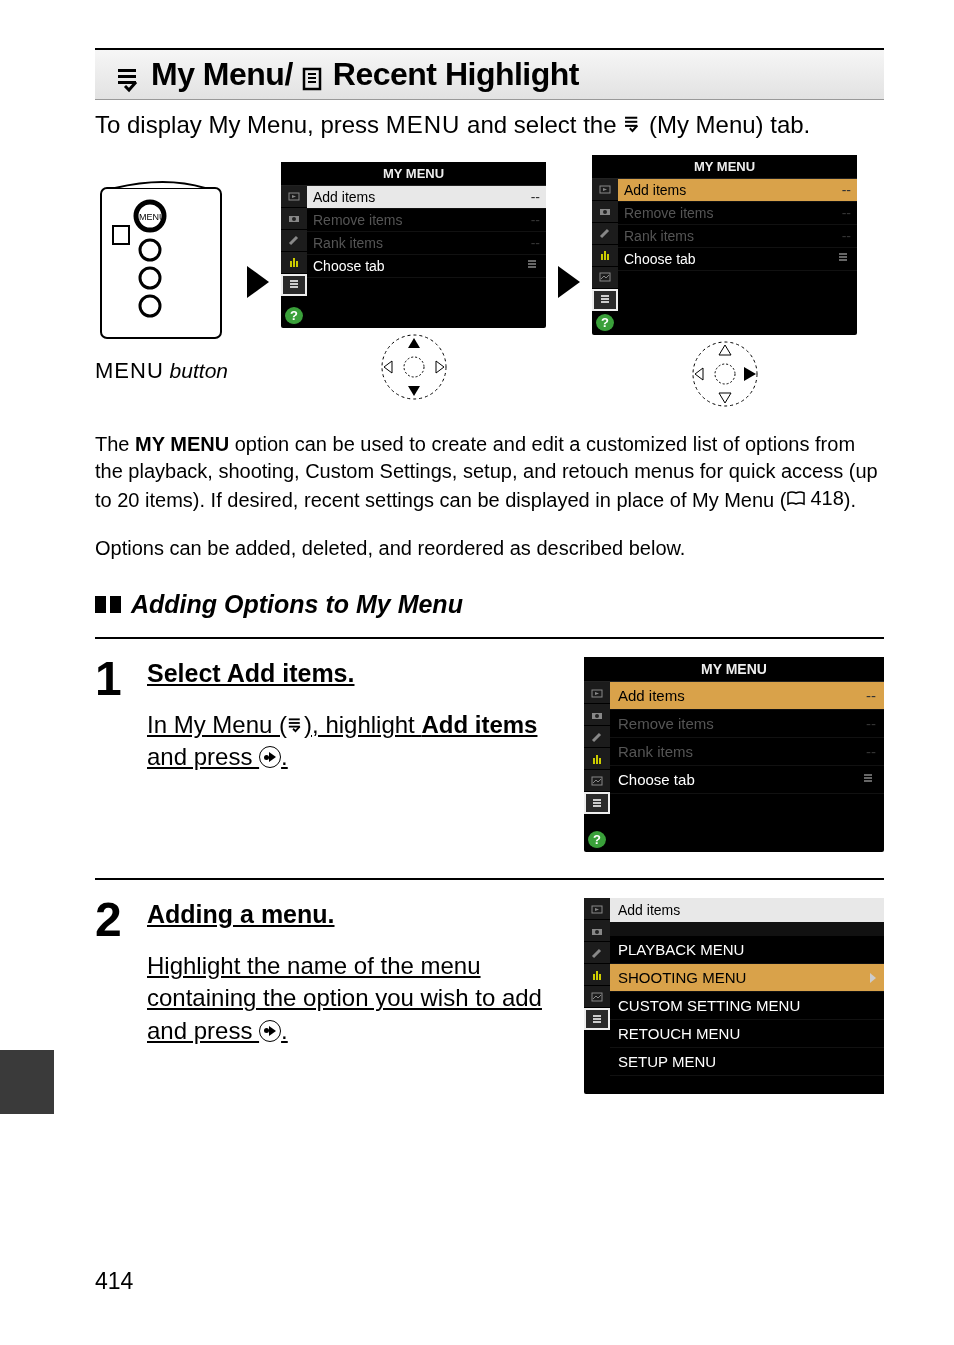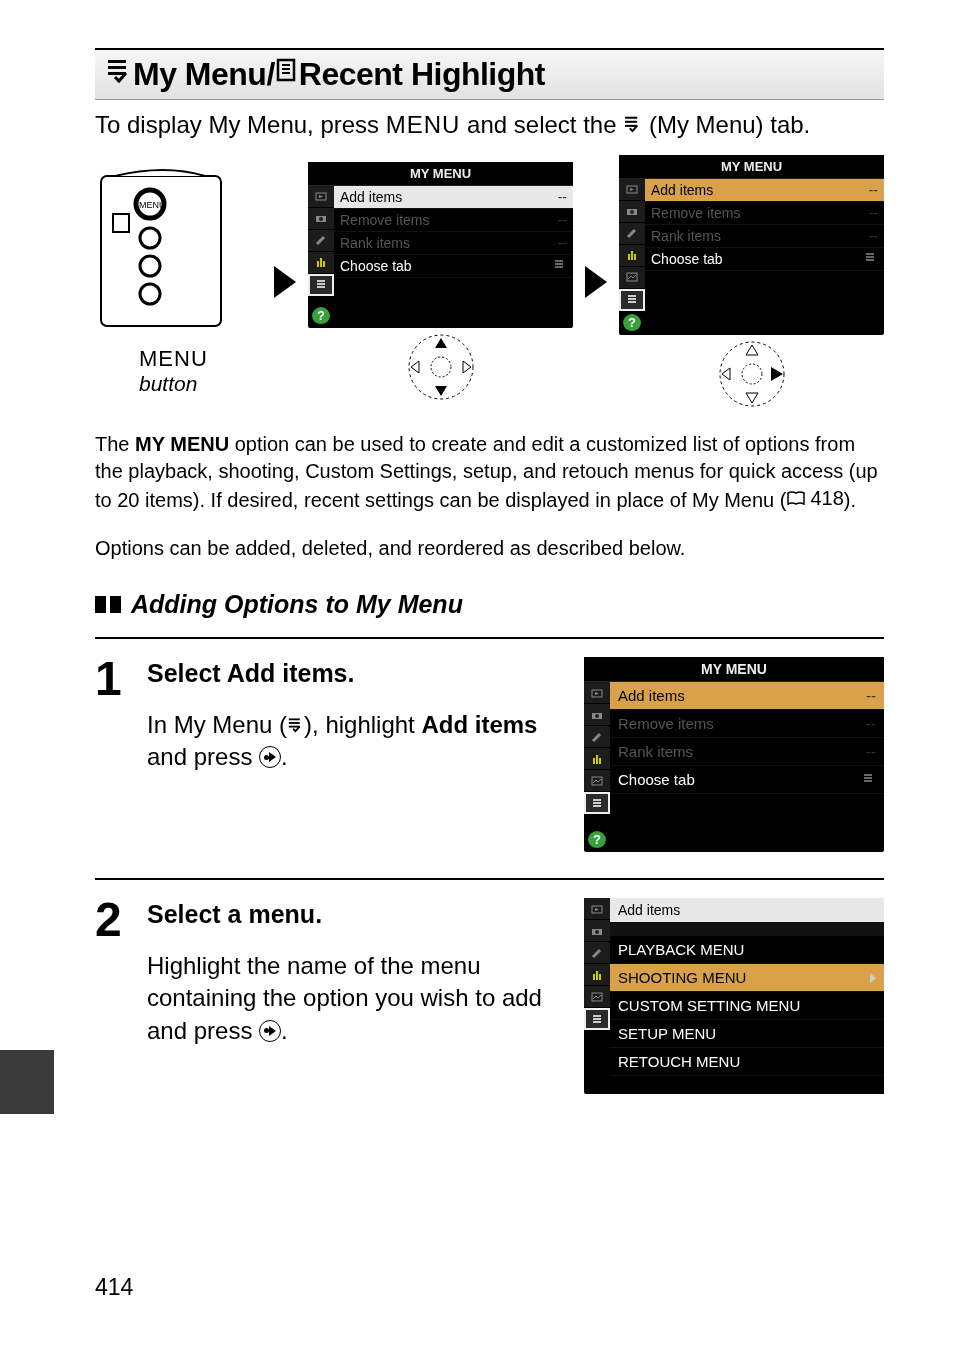--- a/index.html
+++ b/index.html
@@ -1,47 +1,47 @@
 <!DOCTYPE html>
 <html><head>
 <meta charset="utf-8">
 <style>
   * { box-sizing: border-box; margin: 0; padding: 0; }
   html, body { width: 954px; background: #fff; font-family: "Helvetica Neue", Arial, sans-serif; color: #000; }
   .page { padding: 48px 70px 40px 95px; position: relative; min-height: 1345px; }
   .page-side-tab { position: absolute; left: 0; top: 1050px; width: 54px; height: 64px; background: #3a3a3a; }
-  .title-bar { background: linear-gradient(#f6f6f6,#e2e2e2); border-top: 2px solid #000; border-bottom: 1px solid #999; padding: 6px 10px; display: flex; align-items: flex-start; }
+  .title-bar { background: linear-gradient(#f6f6f6,#e2e2e2); border-top: 2px solid #000; border-bottom: 1px solid #999; padding: 6px 20px; display: flex; align-items: flex-end; gap: 8px; }
   .title-bar .t-text { font-weight: 900; font-size: 32px; letter-spacing: -0.5px; }
   .mymenu-glyph, .recent-glyph { display: inline-block; }
   .mymenu-glyph svg, .recent-glyph svg { display: block; }
   .intro { font-size: 24px; line-height: 1.45; margin-top: 8px; }
   .menu-word { font-family: Arial, sans-serif; font-weight: 400; letter-spacing: 1px; font-stretch: condensed; }
   .para { font-size: 20px; line-height: 1.35; margin-top: 22px; }
   .para b { font-weight: 700; }
   .subhead { font-weight: 700; font-style: italic; font-size: 25px; margin-top: 28px; display:flex; align-items:center; gap:10px; }
   .sqblocks { display:inline-flex; gap:4px; }
   .sqblocks span { width: 11px; height: 17px; background:#000; display:inline-block; }
   .steps { margin-top: 18px; }
   .step { border-top: 2px solid #000; padding: 18px 0 26px 0; display: flex; align-items: flex-start; gap: 12px; }
   .step:last-child { padding-bottom: 8px; }
   .step-num { font-weight: 800; font-size: 48px; line-height: 0.9; width: 40px; }
   .step-body { flex: 1; display: flex; gap: 18px; align-items: flex-start; }
-  .step-text { flex: 1; font-size: 24px; line-height: 1.35; }
+  .step-text { flex: 1; font-size: 24px; line-height: 1.35; text-decoration: underline; }
   .step-text .st-title { font-weight: 700; font-size: 25px; }
   .step-text .st-desc { margin-top: 18px; }
   .step-shot { width: 300px; flex-shrink: 0; }
   .circ-icon { display:inline-block; width:22px; height:22px; border:1.7px solid #000; border-radius:50%; position:relative; vertical-align:-3px; }
   .circ-icon::after { content:""; position:absolute; width:0; height:0; top:5px; left:9px; border-top:5px solid transparent; border-bottom:5px solid transparent; border-left:7px solid #000; }
   .circ-icon.dot::before { content:""; position:absolute; width:5px; height:5px; background:#000; border-radius:50%; top:7.5px; left:4px; }
   .page-ref { display:inline-flex; align-items:center; gap:4px; }
   .page-ref svg { vertical-align:-3px; }
   .figrow { display:flex; align-items:center; gap:12px; margin-top:12px; }
   .arrow-big { width:0; height:0; border-top:16px solid transparent; border-bottom:16px solid transparent; border-left:22px solid #000; }
   .cam { width:140px; }
-  .cam-cap { font-style: italic; font-size: 21px; margin-top: 4px; margin-left: 44px; }
+  .cam-cap { font-style: italic; font-size: 21px; margin-top: 4px; }
   .cam-cap .menu-word { font-style: normal; font-size:22px; }
   .shot { background:#000; color:#fff; border-radius:2px; width:265px; font-size:14px; }
   .shot .hdr { background:#000; color:#eee; text-align:center; padding:4px 0; font-weight:600; font-size:13px; border-bottom:1px solid #222; }
   .shot-body { display:flex; }
   .tabs { width:26px; display:flex; flex-direction:column; }
   .tab { height:22px; display:flex; align-items:center; justify-content:center; background:#1c1c1c; border-bottom:1px solid #000; }
   .tab.sel { background:#2a2a2a; outline:2px solid #eee; outline-offset:-2px; }
   .tab.help { background:#3aa03a; border-radius:50%; width:18px; height:18px; margin:3px auto; color:#fff; font-weight:700; font-size:13px; }
   .rows { flex:1; }
   .row { padding:3px 6px; display:flex; justify-content:space-between; align-items:center; border-bottom:1px solid #111; min-height:20px; }
@@ -49,21 +49,21 @@
   .row.hl { background:#d9a24a; color:#000; }
   .row.dim { color:#555; }
   .pad-empty { height:50px; }
   .shot.tall { width:300px; font-size:15px; }
   .shot.tall .row { padding:5px 8px; min-height:24px; }
   .shot.tall .hdr { font-size:14px; }
   .shot.tall .pad-empty { height:58px; }
   .shot-sub .subhdr { background:#e8e8e8; color:#000; padding:4px 8px; font-size:14px; }
   .shot-sub .spacer { height:14px; background:#111; }
   .dpad { width:70px; height:70px; }
-  .page-num { position:absolute; bottom:44px; left:95px; font-size:23px; }
+  .page-num { position:absolute; bottom:50px; left:95px; font-size:23px; }
   .row .rv { color:inherit; opacity:0.6; }
   .row.active .rv, .row.hl .rv { opacity:1; color:#333; }
   .tri-r { display:inline-block; width:0; height:0; border-top:5px solid transparent; border-bottom:5px solid transparent; border-left:6px solid #ccc; }
 </style>
 </head>
 <body>
 
 <div class="page">
   <div class="page-side-tab"></div>
 
@@ -371,21 +371,21 @@
             </div>
           </div>
         </div>
       </div>
     </div>
 
     <div class="step">
       <div class="step-num">2</div>
       <div class="step-body">
         <div class="step-text">
-          <div class="st-title">Select a menu.</div>
+          <div class="st-title">Adding a menu.</div>
           <div class="st-desc">
             <span>Highlight the name of the menu containing the option you wish to add and press </span><span class="circ-icon dot"></span><span>.</span>
           </div>
         </div>
         <div class="step-shot">
           <div class="shot tall shot-sub">
             <div class="shot-body">
               <div class="tabs">
                 <div class="tab">
                     <svg width="14" height="14">
@@ -430,24 +430,24 @@
                     <span>PLAYBACK MENU</span>
                   </div>
                 <div class="row hl">
                     <span>SHOOTING MENU</span>
                     <span class="tri-r"></span>
                   </div>
                 <div class="row">
                     <span>CUSTOM SETTING MENU</span>
                   </div>
                 <div class="row">
+                    <span>RETOUCH MENU</span>
+                  </div>
+                <div class="row">
                     <span>SETUP MENU</span>
-                  </div>
-                <div class="row">
-                    <span>RETOUCH MENU</span>
                   </div>
                 <div style="height:18px;background:#000"></div>
               </div>
             </div>
           </div>
         </div>
       </div>
     </div>
   </div>
 

